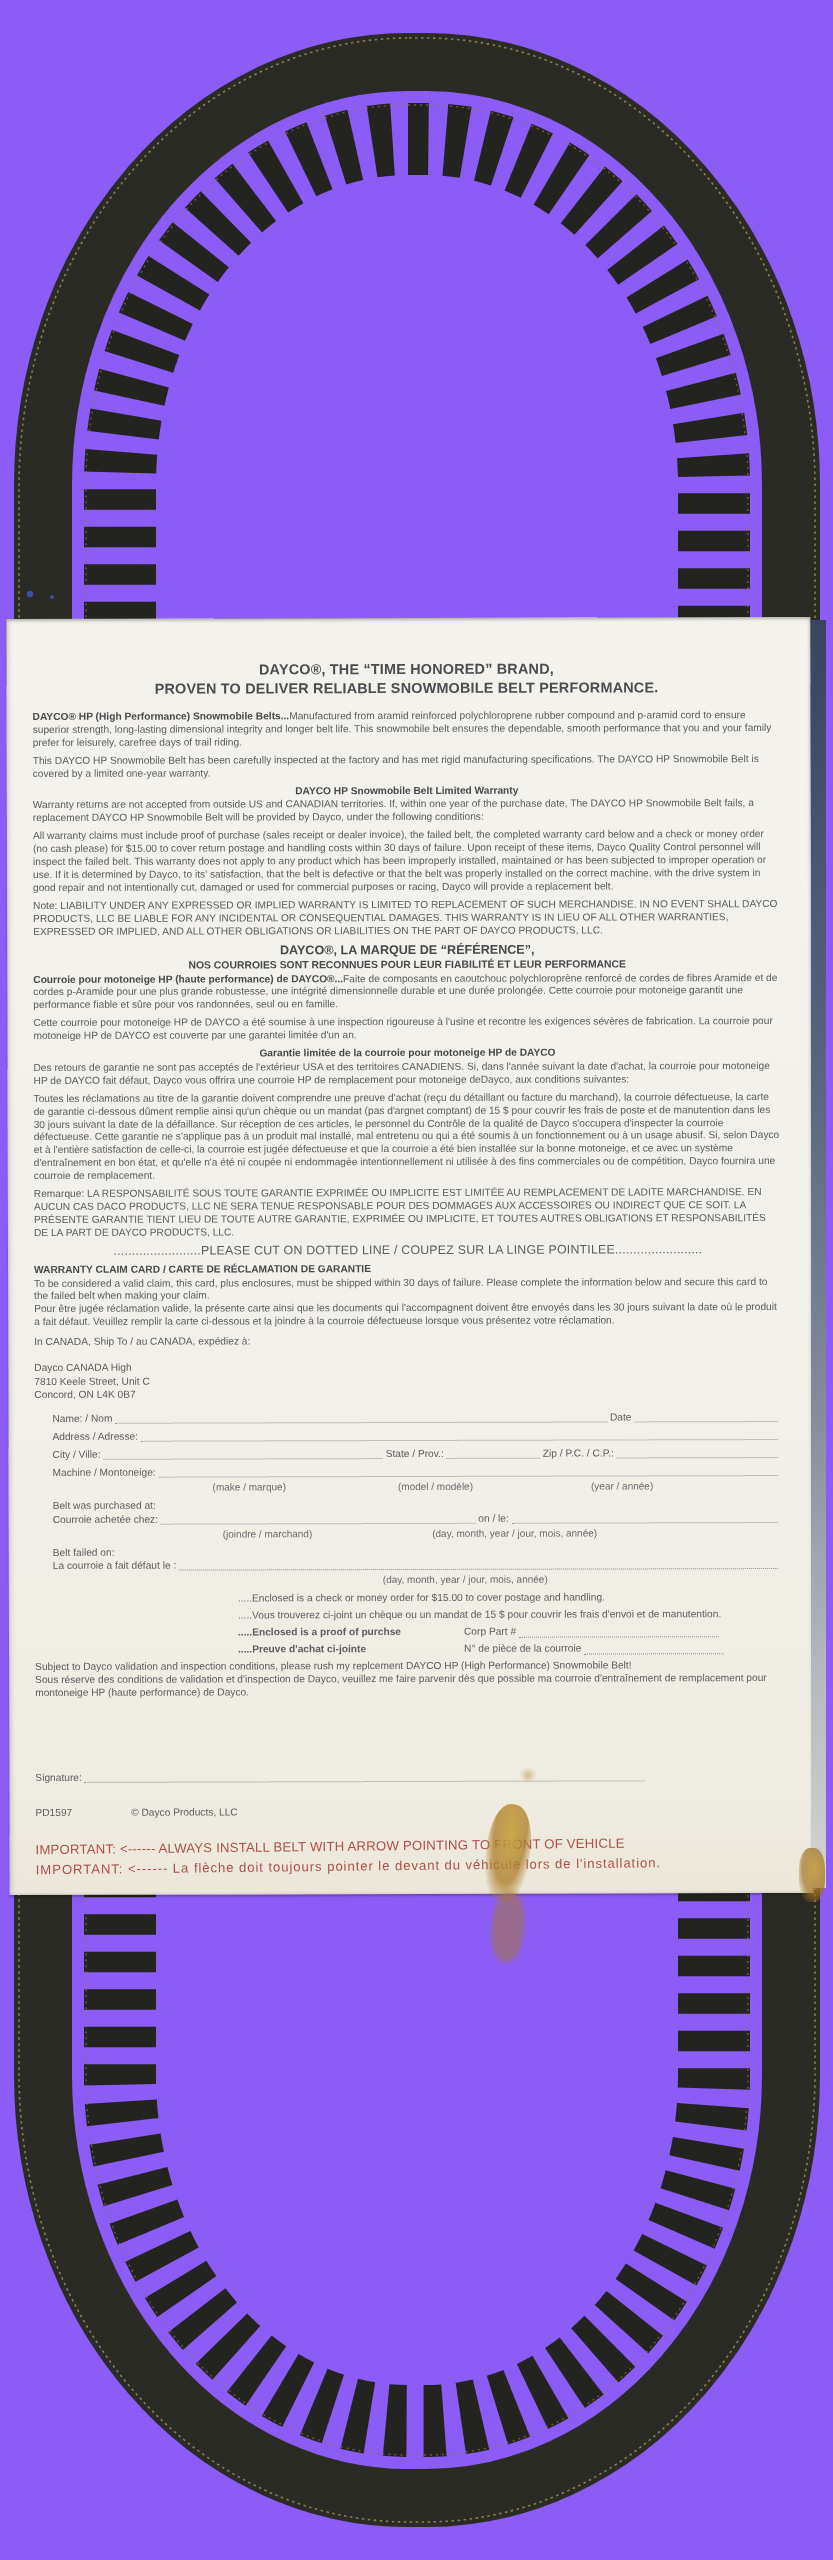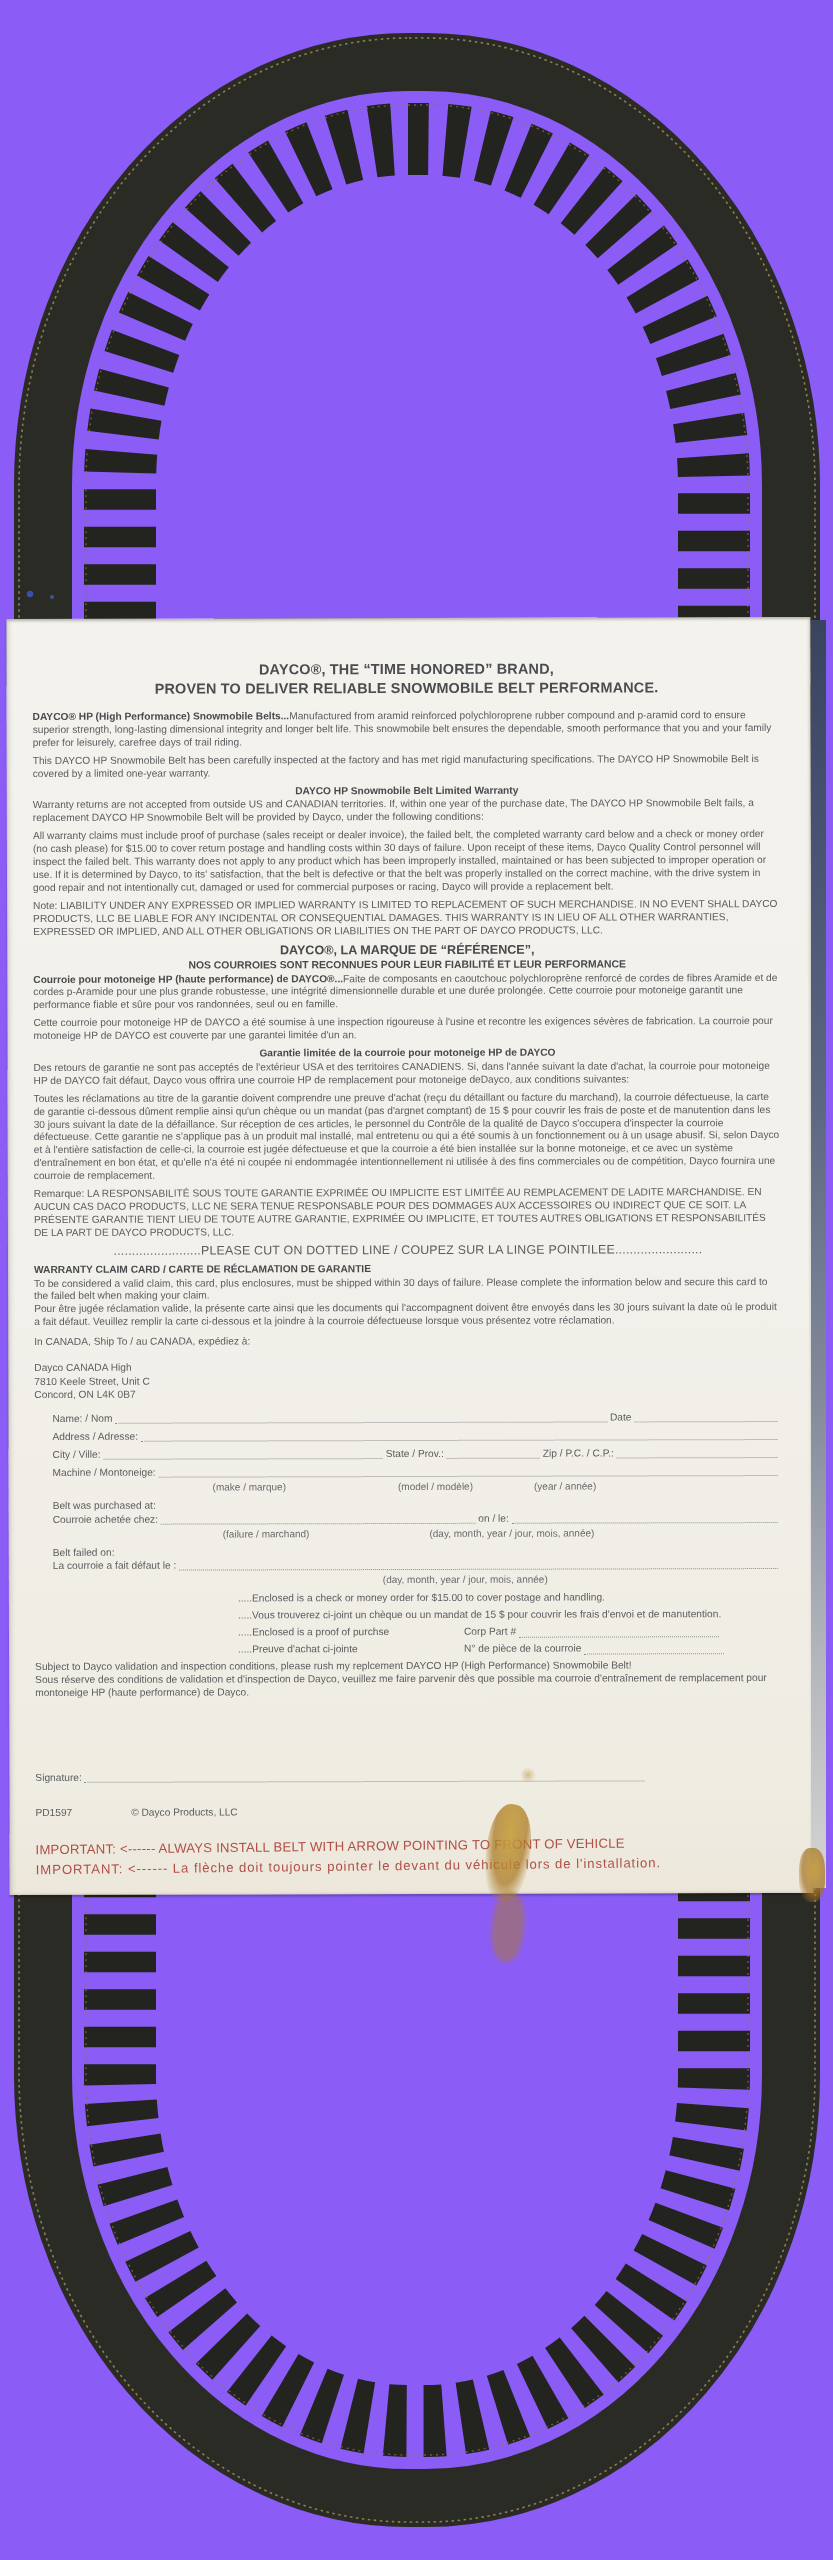--- a/index.html
+++ b/index.html
@@ -39,21 +39,21 @@
   .ship-col2{flex:0 0 auto;}
   .ship-title{margin-bottom:12px;}
   .ship-line{line-height:13.6px;}
 
   .form{margin-left:18px;margin-right:2px;}
   .frow{display:flex;align-items:flex-end;margin:0 0 5px 0;line-height:13px;}
   .frow .lbl{white-space:nowrap;}
   .dots{border-bottom:1.2px dotted #8d8f93;margin:0 3px 1px 3px;height:9px;min-width:20px;}
   .subrow{display:flex;color:#6b6c70;margin:-2px 0 5px 0;font-size:10px;}
   .chk{margin-left:185px;display:flex;align-items:flex-end;margin-bottom:4px;}
-  .chk .c1{flex:0 0 226px;white-space:nowrap;}
+  .chk .c1{flex:0 0 226px;white-space:nowrap;font-weight:bold;}
   .fullrow{margin:3px 0 0 0;}
 
   .card-footer{position:absolute;left:26px;right:30px;top:1152px;}
   .sigrow{display:flex;align-items:flex-end;line-height:13px;}
   .sigrow .dots{flex:0 0 560px;}
   .pdrow{margin-top:22px;line-height:13px;}
   .pdrow .copyright{margin-left:56px;}
   .important{margin-top:18px;transform:rotate(-0.5deg);}
   .imp-line{color:#b05048;font-size:13.2px;line-height:20px;white-space:nowrap;}
   .imp-en{letter-spacing:.2px;}
@@ -181,32 +181,32 @@
           <span class="dots" style="flex:1.9"></span>
         </div>
 
         <div class="frow">
           <span class="lbl">Machine / Montoneige:</span>
           <span class="dots" style="flex:1"></span>
         </div>
         <div class="subrow">
           <span style="margin-left:160px">(make / marque)</span>
           <span style="margin-left:112px">(model / modèle)</span>
-          <span style="margin-left:61px">(year / année)</span>
+          <span style="margin-left:118px">(year / année)</span>
         </div>
 
         <div class="fullrow">Belt was purchased at:</div>
         <div class="frow">
           <span class="lbl">Courroie achetée chez:</span>
           <span class="dots" style="flex:2.6"></span>
           <span class="lbl">on / le:</span>
           <span class="dots" style="flex:2.2"></span>
         </div>
         <div class="subrow">
-          <span style="margin-left:170px">(failure / marchand)</span>
+          <span style="margin-left:170px">(joindre / marchand)</span>
           <span style="margin-left:120px">(day, month, year / jour, mois, année)</span>
         </div>
 
         <div class="fullrow">Belt failed on:</div>
         <div class="frow">
           <span class="lbl">La courroie a fait défaut le :</span>
           <span class="dots" style="flex:1"></span>
         </div>
         <div class="subrow">
           <span style="margin-left:330px">(day, month, year / jour, mois, année)</span>

